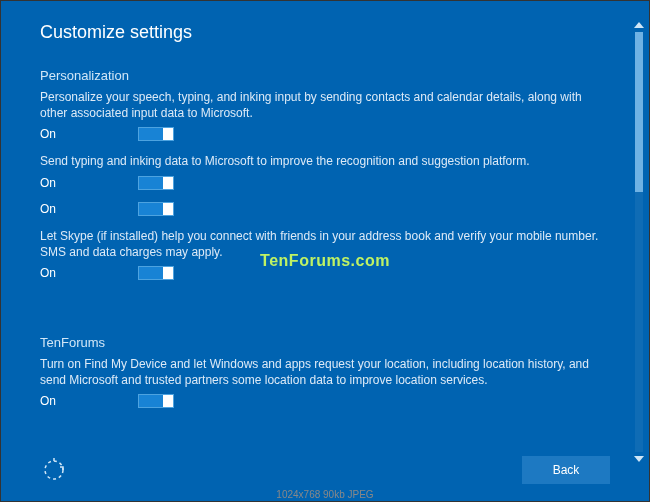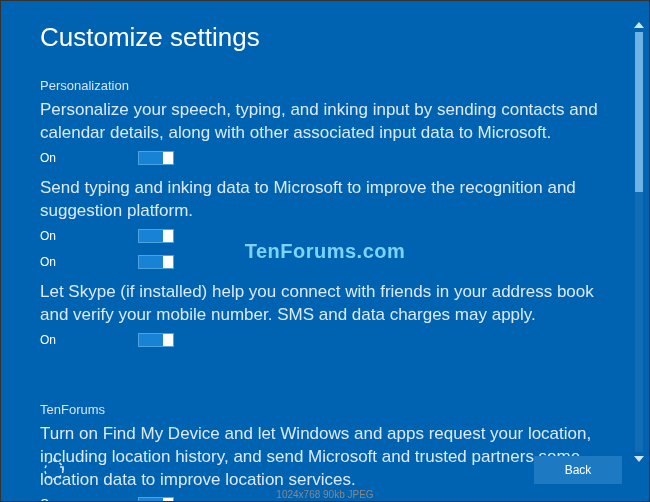--- a/index.html
+++ b/index.html
@@ -11,36 +11,36 @@
     position: relative;
   }
   .content {
     position: absolute;
     left: 40px;
     top: 22px;
     width: 560px;
     height: 440px;
   }
   .title {
-    font-size: 26px;
+    font-size: 18px;
     font-weight: 300;
     margin-bottom: 18px;
   }
   .section-header {
     font-size: 13px;
     font-weight: 400;
     color: #d0e6f7;
     margin-bottom: 6px;
     margin-top: 25px;
   }
   .setting {
     margin-bottom: 12px;
   }
   .setting-desc {
-    font-size: 17px;
+    font-size: 12px;
     line-height: 1.35;
     color: #dceaf7;
     margin-bottom: 6px;
   }
   .toggle-row {
     display: flex;
     align-items: center;
     gap: 74px;
   }
   .toggle-label {
@@ -93,21 +93,21 @@
   .scroll-thumb {
     position: absolute;
     top: 0;
     width: 8px;
     height: 160px;
     background: #6fb2e4;
   }
   .footer {
     position: absolute;
     bottom: 18px;
-    right: 28px;
+    right: 40px;
     display: flex;
     gap: 10px;
   }
   .btn {
     width: 88px;
     height: 28px;
     background: #1d79c2;
     color: #ffffff;
     font-size: 12px;
     display: flex;
@@ -123,26 +123,26 @@
     width: 28px;
     height: 28px;
     display: flex;
     align-items: center;
     justify-content: center;
     cursor: pointer;
   }
   .accessibility-icon svg { stroke: #cfe6f7; fill: none; }
   .watermark {
     position: absolute;
-    top: 240px;
+    top: 252px;
     left: 50%;
     transform: translateX(-50%);
-    font-size: 20px;
+    font-size: 16px;
     font-weight: bold;
-    color: #7dd3fc;
+    color: #bef264;
     letter-spacing: 0.5px;
     pointer-events: none;
   }
   .caption {
     position: absolute;
     bottom: 2px;
     left: 50%;
     transform: translateX(-50%);
     font-size: 10px;
     color: #888;

